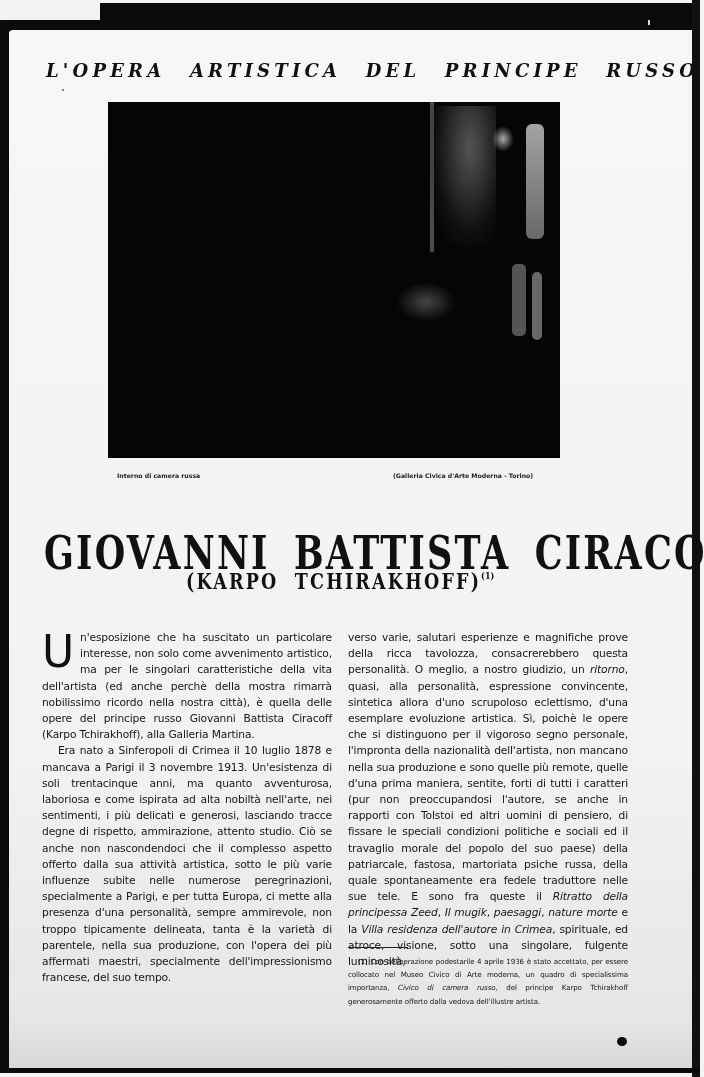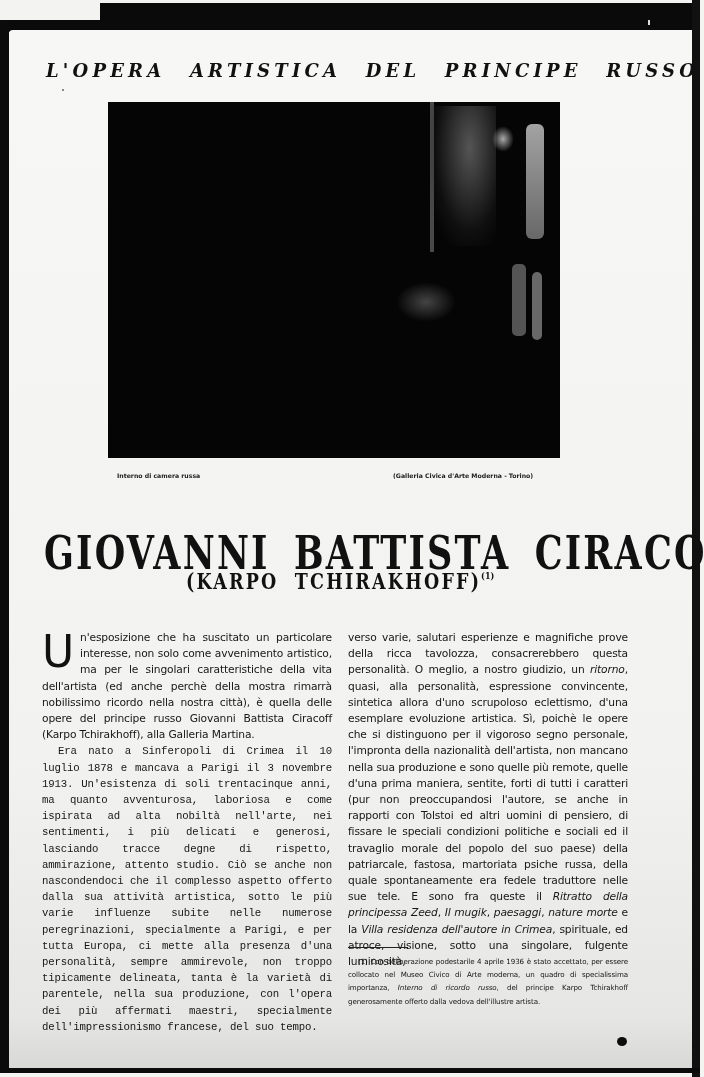--- a/index.html
+++ b/index.html
@@ -78,21 +78,21 @@
   }
   .subtitle sup { font-size: 8px; letter-spacing: 0; vertical-align: 8px; }
   .col {
     position: absolute; top: 630px;
     font-family: "DejaVu Sans", sans-serif; font-size: 10.7px; line-height: 16.2px;
     color: #161616; text-align: justify; letter-spacing: -0.15px;
   }
   .col.left { left: 42px; width: 290px; }
   .col.right { left: 348px; width: 280px; }
   .col p { margin: 0; }
-  .col p.indent { text-indent: 16px; font-family: Liberation Mono, monospace; }
+  .col p.indent { text-indent: 16px; }
   .dropcap {
     float: left; font-family: "DejaVu Sans", sans-serif; font-weight: normal;
     font-size: 44px; line-height: 40px; margin: 2px 6px 0 0; color: #111;
   }
   .col em { font-style: italic; }
   .fn-rule {
     position: absolute; left: 348px; top: 947px; width: 60px; height: 1px; background: #222;
   }
   .footnote {
     position: absolute; left: 348px; top: 955px; width: 280px;
@@ -143,17 +143,17 @@
     <p><span class="dropcap">U</span><span>n'esposizione che ha suscitato un particolare interesse, non solo come avvenimento artistico, ma per le singolari caratteristiche della vita dell'artista (ed anche perchè della mostra rimarrà nobilissimo ricordo nella nostra città), è quella delle opere del principe russo Giovanni Battista Ciracoff (Karpo Tchirakhoff), alla Galleria Martina.</span></p>
     <p class="indent">Era nato a Sinferopoli di Crimea il 10 luglio 1878 e mancava a Parigi il 3 novembre 1913. Un'esistenza di soli trentacinque anni, ma quanto avventurosa, laboriosa e come ispirata ad alta nobiltà nell'arte, nei sentimenti, i più delicati e generosi, lasciando tracce degne di rispetto, ammirazione, attento studio. Ciò se anche non nascondendoci che il complesso aspetto offerto dalla sua attività artistica, sotto le più varie influenze subite nelle numerose peregrinazioni, specialmente a Parigi, e per tutta Europa, ci mette alla presenza d'una personalità, sempre ammirevole, non troppo tipicamente delineata, tanta è la varietà di parentele, nella sua produzione, con l'opera dei più affermati maestri, specialmente dell'impressionismo francese, del suo tempo.</p>
   </div>
 
   <div class="col right">
     <p><span>verso varie, salutari esperienze e magnifiche prove della ricca tavolozza, consacrerebbero questa personalità. O meglio, a nostro giudizio, un </span><em>ritorno</em><span>, quasi, alla personalità, espressione convincente, sintetica allora d'uno scrupoloso eclettismo, d'una esemplare evoluzione artistica. Sì, poichè le opere che si distinguono per il vigoroso segno personale, l'impronta della nazionalità dell'artista, non mancano nella sua produzione e sono quelle più remote, quelle d'una prima maniera, sentite, forti di tutti i caratteri (pur non preoccupandosi l'autore, se anche in rapporti con Tolstoi ed altri uomini di pensiero, di fissare le speciali condizioni politiche e sociali ed il travaglio morale del popolo del suo paese) della patriarcale, fastosa, martoriata psiche russa, della quale spontaneamente era fedele traduttore nelle sue tele. E sono fra queste il </span><em>Ritratto della principessa Zeed</em><span>, </span><em>Il mugik</em><span>, </span><em>paesaggi</em><span>, </span><em>nature morte</em><span> e la </span><em>Villa residenza dell'autore in Crimea</em><span>, spirituale, ed atroce, visione, sotto una singolare, fulgente luminosità,</span></p>
   </div>
 
   <div class="fn-rule"></div>
   <div class="footnote">
-    <p><span>(1)</span><span> Con deliberazione podestarile 4 aprile 1936 è stato accettato, per essere collocato nel Museo Civico di Arte moderna, un quadro di specialissima importanza, </span><em>Interno di ricordo russo</em><span>, del principe Karpo Tchirakhoff generosamente offerto dalla vedova dell'illustre artista.</span></p>
+    <p><span>(1)</span><span> Con deliberazione podestarile 4 aprile 1936 è stato accettato, per essere collocato nel Museo Civico di Arte moderna, un quadro di specialissima importanza, </span><em>Civico di camera russo</em><span>, del principe Karpo Tchirakhoff generosamente offerto dalla vedova dell'illustre artista.</span></p>
   </div>
 
   <div class="page-dot"></div>
 </div>
 
 </body></html>

